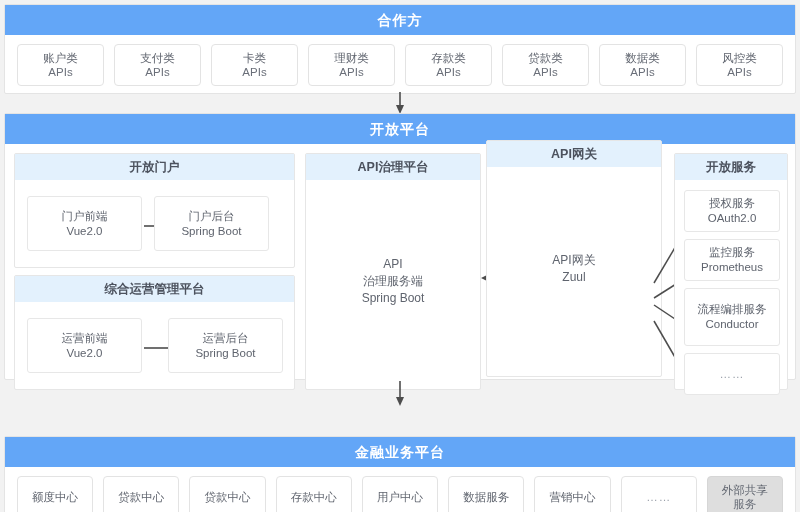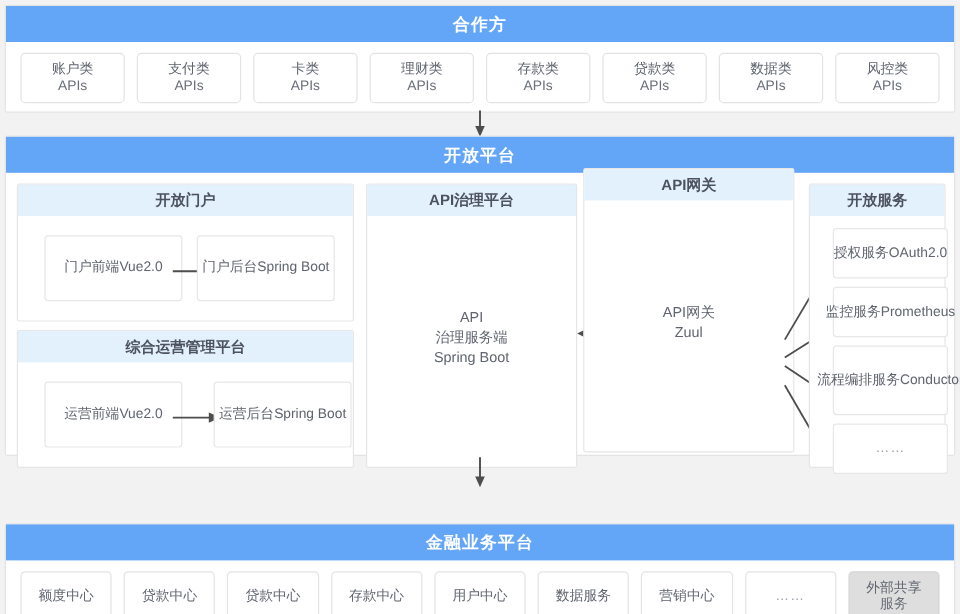--- a/index.html
+++ b/index.html
@@ -82,29 +82,28 @@
     position: relative;
     height: calc(100% - 26px);
   }
 
   .subbox {
     position: absolute;
     border: 1px solid #e7e7e7;
     border-radius: 3px;
     background: #fff;
     display: flex;
-    flex-direction: row;
+    flex-direction: column;
     align-items: center;
     justify-content: center;
     font-size: 11.5px;
     line-height: 15px;
     color: #5f646e;
     white-space: nowrap;
     text-align: center;
-    margin-left: 10px;
   }
 
   .ctrtext {
     position: absolute;
     left: 0; right: 0;
     text-align: center;
     font-size: 12px;
     line-height: 17px;
     color: #5f646e;
   }

